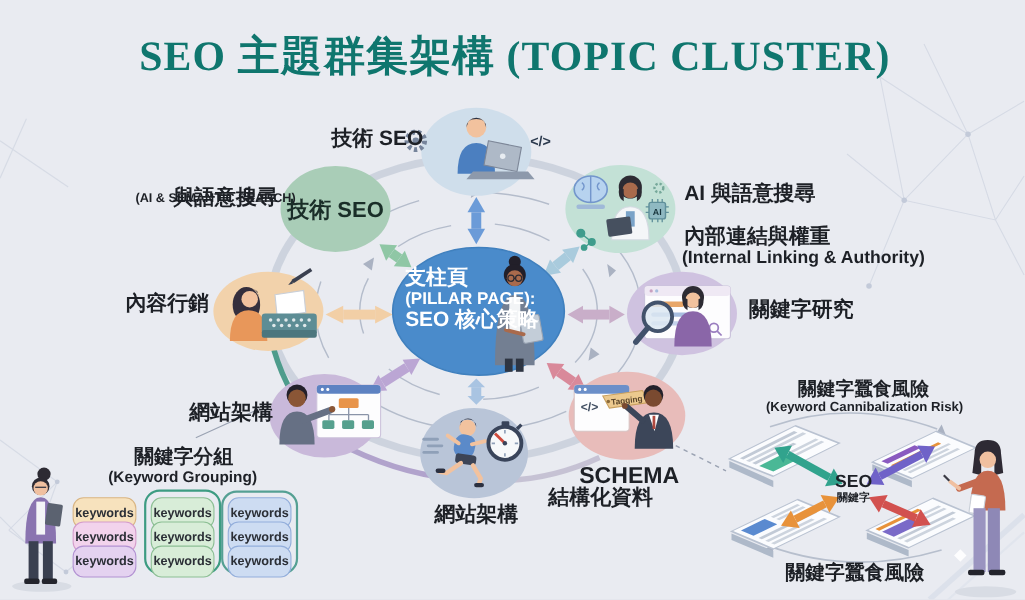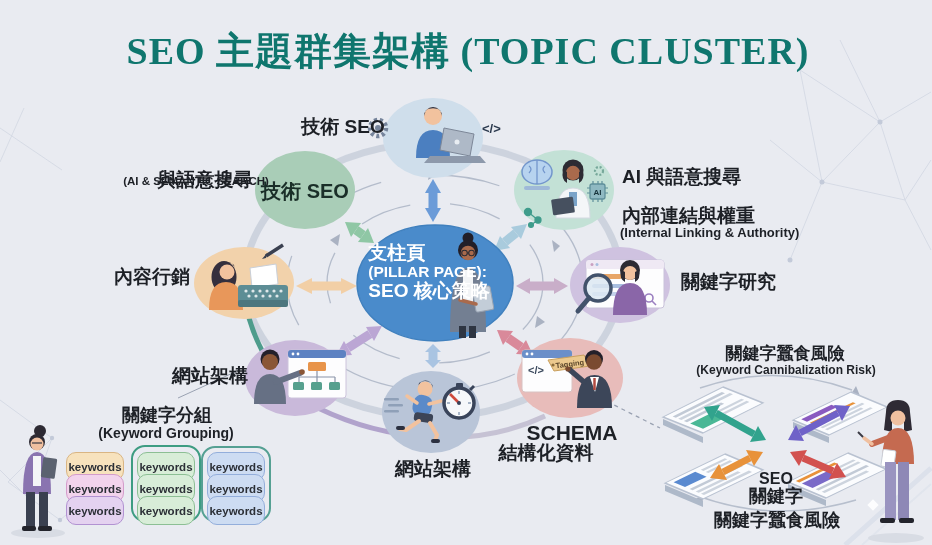--- a/index.html
+++ b/index.html
@@ -18,21 +18,21 @@
   .sub{font-size:11.5px;}
   .hub-text{position:absolute;left:429px;top:243px;transform:translateX(-50%);
             color:#ffffff;font-weight:700;z-index:4;}
   .hub-text .l1{font-size:19px;line-height:20px;}
   .hub-text .l2{font-size:15.5px;line-height:18px;}
   .hub-text .l3{font-size:19px;line-height:20px;}
   .pill{position:absolute;width:58px;height:29px;border-radius:10px;
         display:flex;align-items:center;justify-content:center;
         font-size:11.5px;font-weight:700;color:#2b2f36;box-sizing:border-box;z-index:4;}
   .pill-frame{position:absolute;box-sizing:border-box;border-radius:14px;z-index:3;}
-  .z4{z-index:4;margin-top:40px;}
+  .z4{z-index:4;}
 </style>
 </head>
 <body>
 
 <div class="stage">
 
 <svg width="932" height="545" viewBox="0 0 932 545">
 
   <g stroke="#ccd2df" stroke-width="1" fill="none" opacity="0.65">
     <path d="M800 70 L880 122 L822 182 Z"></path>
@@ -420,21 +420,21 @@
 
 <div class="lbl cjk-lg" style="left:343px;top:117px;">技術 SEO</div>
 
 <div class="lbl cjk-lg" style="left:205px;top:170px;">與語意搜尋</div>
 <div class="lbl sub" style="left:196px;top:175px;">(AI &amp; SEMANTIC SEARCH)</div>
 
 <div class="lbl" style="left:305px;top:180px;font-size:20px;color:#1a2e28;">技術 SEO</div>
 
 <div class="lbl cjk-lg left" style="left:622px;top:167px;">AI 與語意搜尋</div>
 <div class="lbl cjk-lg left" style="left:622px;top:206px;">內部連結與權重</div>
-<div class="lbl sub left" style="left:620px;top:226px;font-size:13px;">(Internal Linking &amp; Authority)</div>
+<div class="lbl sub left" style="left:620px;top:226px;font-size:16px;">(Internal Linking &amp; Authority)</div>
 
 <div class="lbl cjk-lg left" style="left:681px;top:272px;">關鍵字研究</div>
 
 <div class="lbl cjk-lg" style="left:152px;top:267px;">內容行銷</div>
 
 <div class="lbl cjk-lg" style="left:210px;top:366px;">網站架構</div>
 
 <div class="lbl cjk-xl" style="left:572px;top:421px;">SCHEMA</div>
 <div class="lbl cjk-lg" style="left:546px;top:443px;">結構化資料</div>
 
@@ -458,16 +458,16 @@
 <div class="pill" style="left:137px;top:452px;background:#d8edd8;border:1.5px solid #8cbf94;">keywords</div>
 <div class="pill" style="left:137px;top:474px;background:#d8edd8;border:1.5px solid #8cbf94;">keywords</div>
 <div class="pill" style="left:137px;top:496px;background:#d8edd8;border:1.5px solid #8cbf94;">keywords</div>
 <div class="pill" style="left:207px;top:452px;background:#cddcf2;border:1.5px solid #93aedb;">keywords</div>
 <div class="pill" style="left:207px;top:474px;background:#cddcf2;border:1.5px solid #93aedb;">keywords</div>
 <div class="pill" style="left:207px;top:496px;background:#cddcf2;border:1.5px solid #93aedb;">keywords</div>
 
 <div class="lbl" style="left:785px;top:345px;font-size:17px;">關鍵字蠶食風險</div>
 <div class="lbl" style="left:786px;top:364px;font-size:12px;">(Keyword Cannibalization Risk)</div>
 <div class="lbl z4" style="left:776px;top:430px;font-size:16px;">SEO</div>
-<div class="lbl z4" style="left:776px;top:447px;font-size:18px;">關鍵字</div>
+<div class="lbl z4" style="left:776px;top:447px;font-size:10px;">關鍵字</div>
 <div class="lbl cjk-md" style="left:777px;top:511px;">關鍵字蠶食風險</div>
 
 </div>
 
 </body></html>

